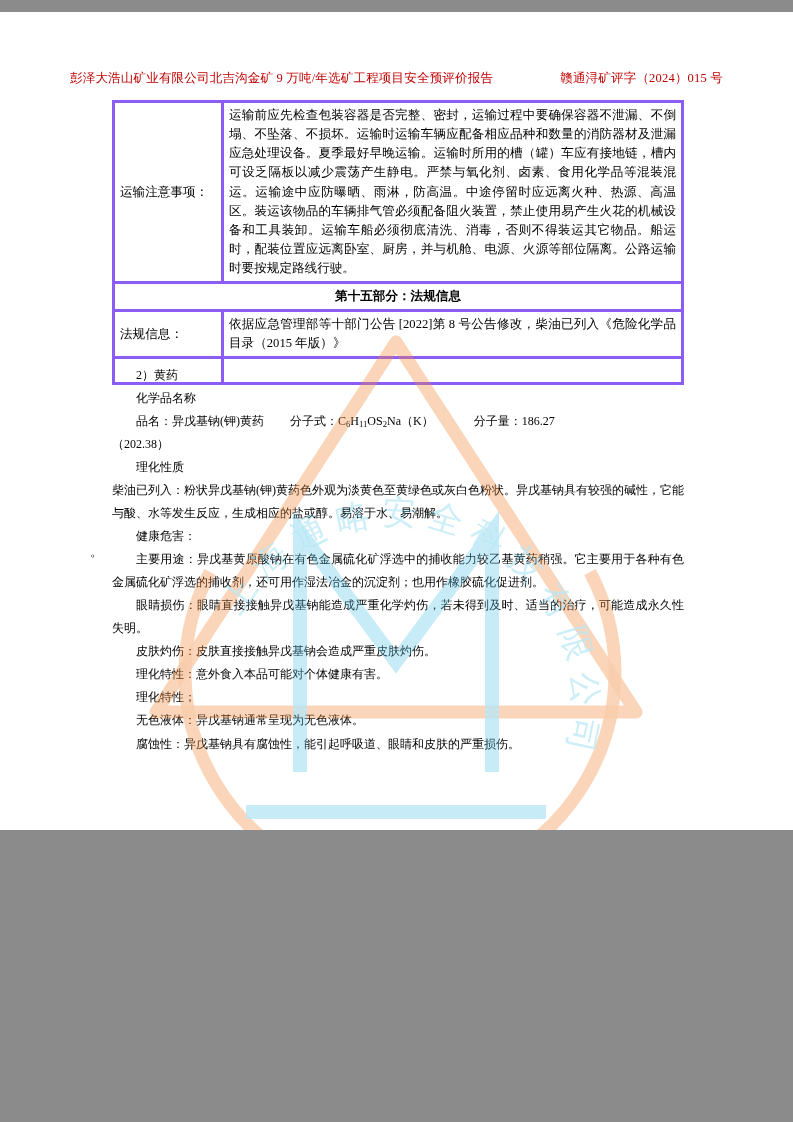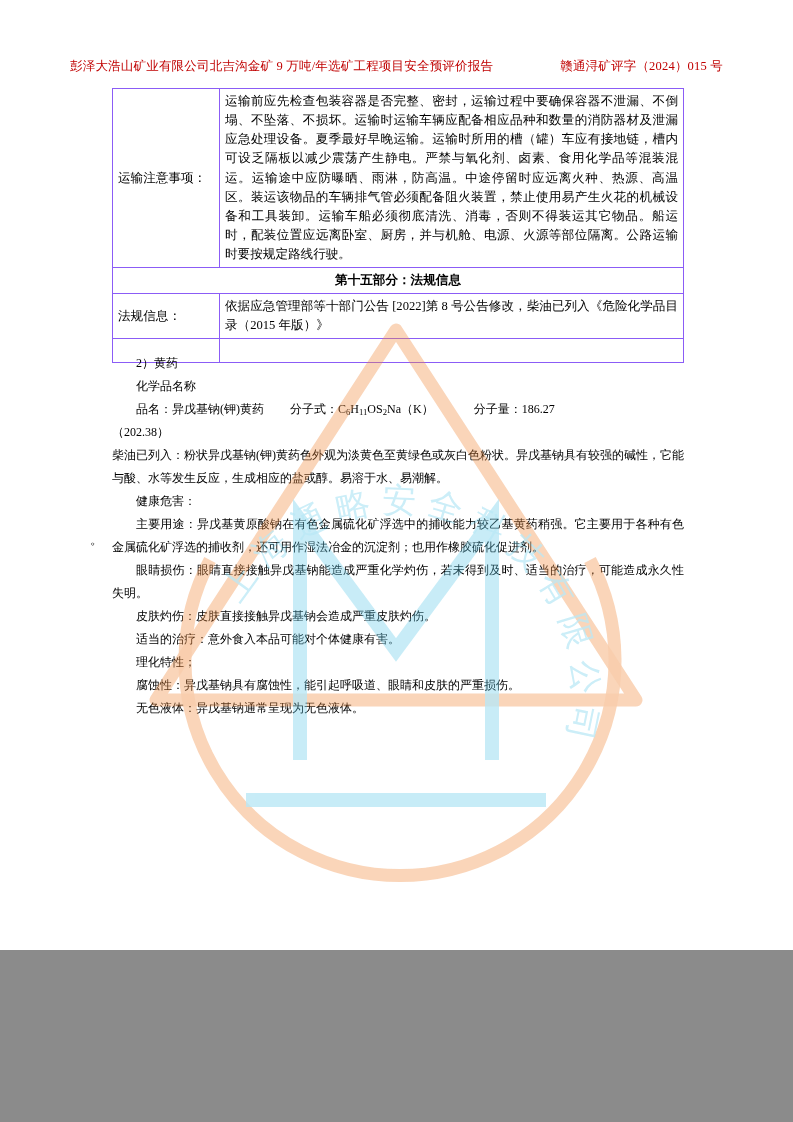--- a/index.html
+++ b/index.html
@@ -3,23 +3,23 @@
 <meta charset="utf-8">
 <style>
   html, body {
     margin: 0;
     padding: 0;
     background: #8b8b8b;
   }
   .page {
     position: relative;
     width: 793px;
-    height: 950px;
+    height: 818px;
     background: #ffffff;
-    margin: 0 auto;
+    margin: 12px auto;
     overflow: hidden;
     font-family: "Liberation Serif", "DejaVu Serif", serif;
     color: #000;
   }
 
   
   .header {
     position: absolute;
     top: 58px;
     left: 0;
@@ -40,21 +40,21 @@
   .tbl {
     position: absolute;
     left: 112px;
     top: 88px;
     width: 572px;
     border-collapse: collapse;
     font-size: 12.6px;
     line-height: 1.5;
   }
   .tbl td {
-    border: 1px solid #8b5cf6;
+    border: 3px solid #8b5cf6;
     padding: 3px 5px;
     vertical-align: middle;
   }
   .tbl td.lbl {
     width: 96px;
     text-align: left;
     vertical-align: middle;
   }
   .tbl td.body {
     text-align: justify;
@@ -152,39 +152,40 @@
     <p class="indent1">2）黄药</p>
 
     <p class="indent1">化学品名称</p>
 
     <p class="indent1">
       <span>品名：</span><span>异戊基钠(钾)黄药</span><span class="gap-md"></span><span>分子式：</span><span class="nobr"><span>C</span><span class="sub">6</span><span>H</span><span class="sub">11</span><span>OS</span><span class="sub">2</span><span>Na（K）</span></span><span class="gap-lg"></span><span>分子量：</span><span>186.27</span>
     </p>
 
     <p>（202.38）</p>
 
+    <p class="indent1">理化性质</p>
 
     <p><span>柴油已列入：</span><span>粉状异戊基钠(钾)黄药色外观为淡黄色至黄绿色或灰白色粉状。异戊基钠具有较强的碱性，它能与酸、水等发生反应，生成相应的盐或醇。易溶于水、易潮解。</span></p>
 
     <p class="indent1">健康危害：</p>
 
     <p class="indent1"><span>主要用途：</span><span>异戊基黄原酸钠在有色金属硫化矿浮选中的捕收能力较乙基黄药稍强。它主要用于各种有色金属硫化矿浮选的捕收剂，还可用作湿法冶金的沉淀剂；也用作橡胶硫化促进剂。</span></p>
 
 
     <p class="indent1"><span>眼睛损伤：</span><span>眼睛直接接触异戊基钠能造成严重化学灼伤，若未得到及时、适当的治疗，可能造成永久性失明。</span></p>
 
     <p class="indent1"><span>皮肤灼伤：</span><span>皮肤直接接触异戊基钠会造成严重皮肤灼伤。</span></p>
 
-    <p class="indent1"><span>适当的治疗：</span><span>意外食入本品可能对个体健康有害。</span></p>
+    <p class="indent1"><span>理化特性：</span><span>意外食入本品可能对个体健康有害。</span></p>
 
     <p class="indent1">理化特性；</p>
 
+    <p class="indent1"><span>无色液体：</span><span>异戊基钠通常呈现为无色液体。</span></p>
+
     <p class="indent1"><span>腐蚀性：</span><span>异戊基钠具有腐蚀性，能引起呼吸道、眼睛和皮肤的严重损伤。</span></p>
-
-    <p class="indent1"><span>无色液体：</span><span>异戊基钠通常呈现为无色液体。</span></p>
 
   </div>
 
   <div class="bullet">。</div>
 
   <div class="pageno">31</div>
 
   <div class="wm">
     <svg width="793" height="1122" viewBox="0 0 793 1122" xmlns="http://www.w3.org/2000/svg">
       <defs>

